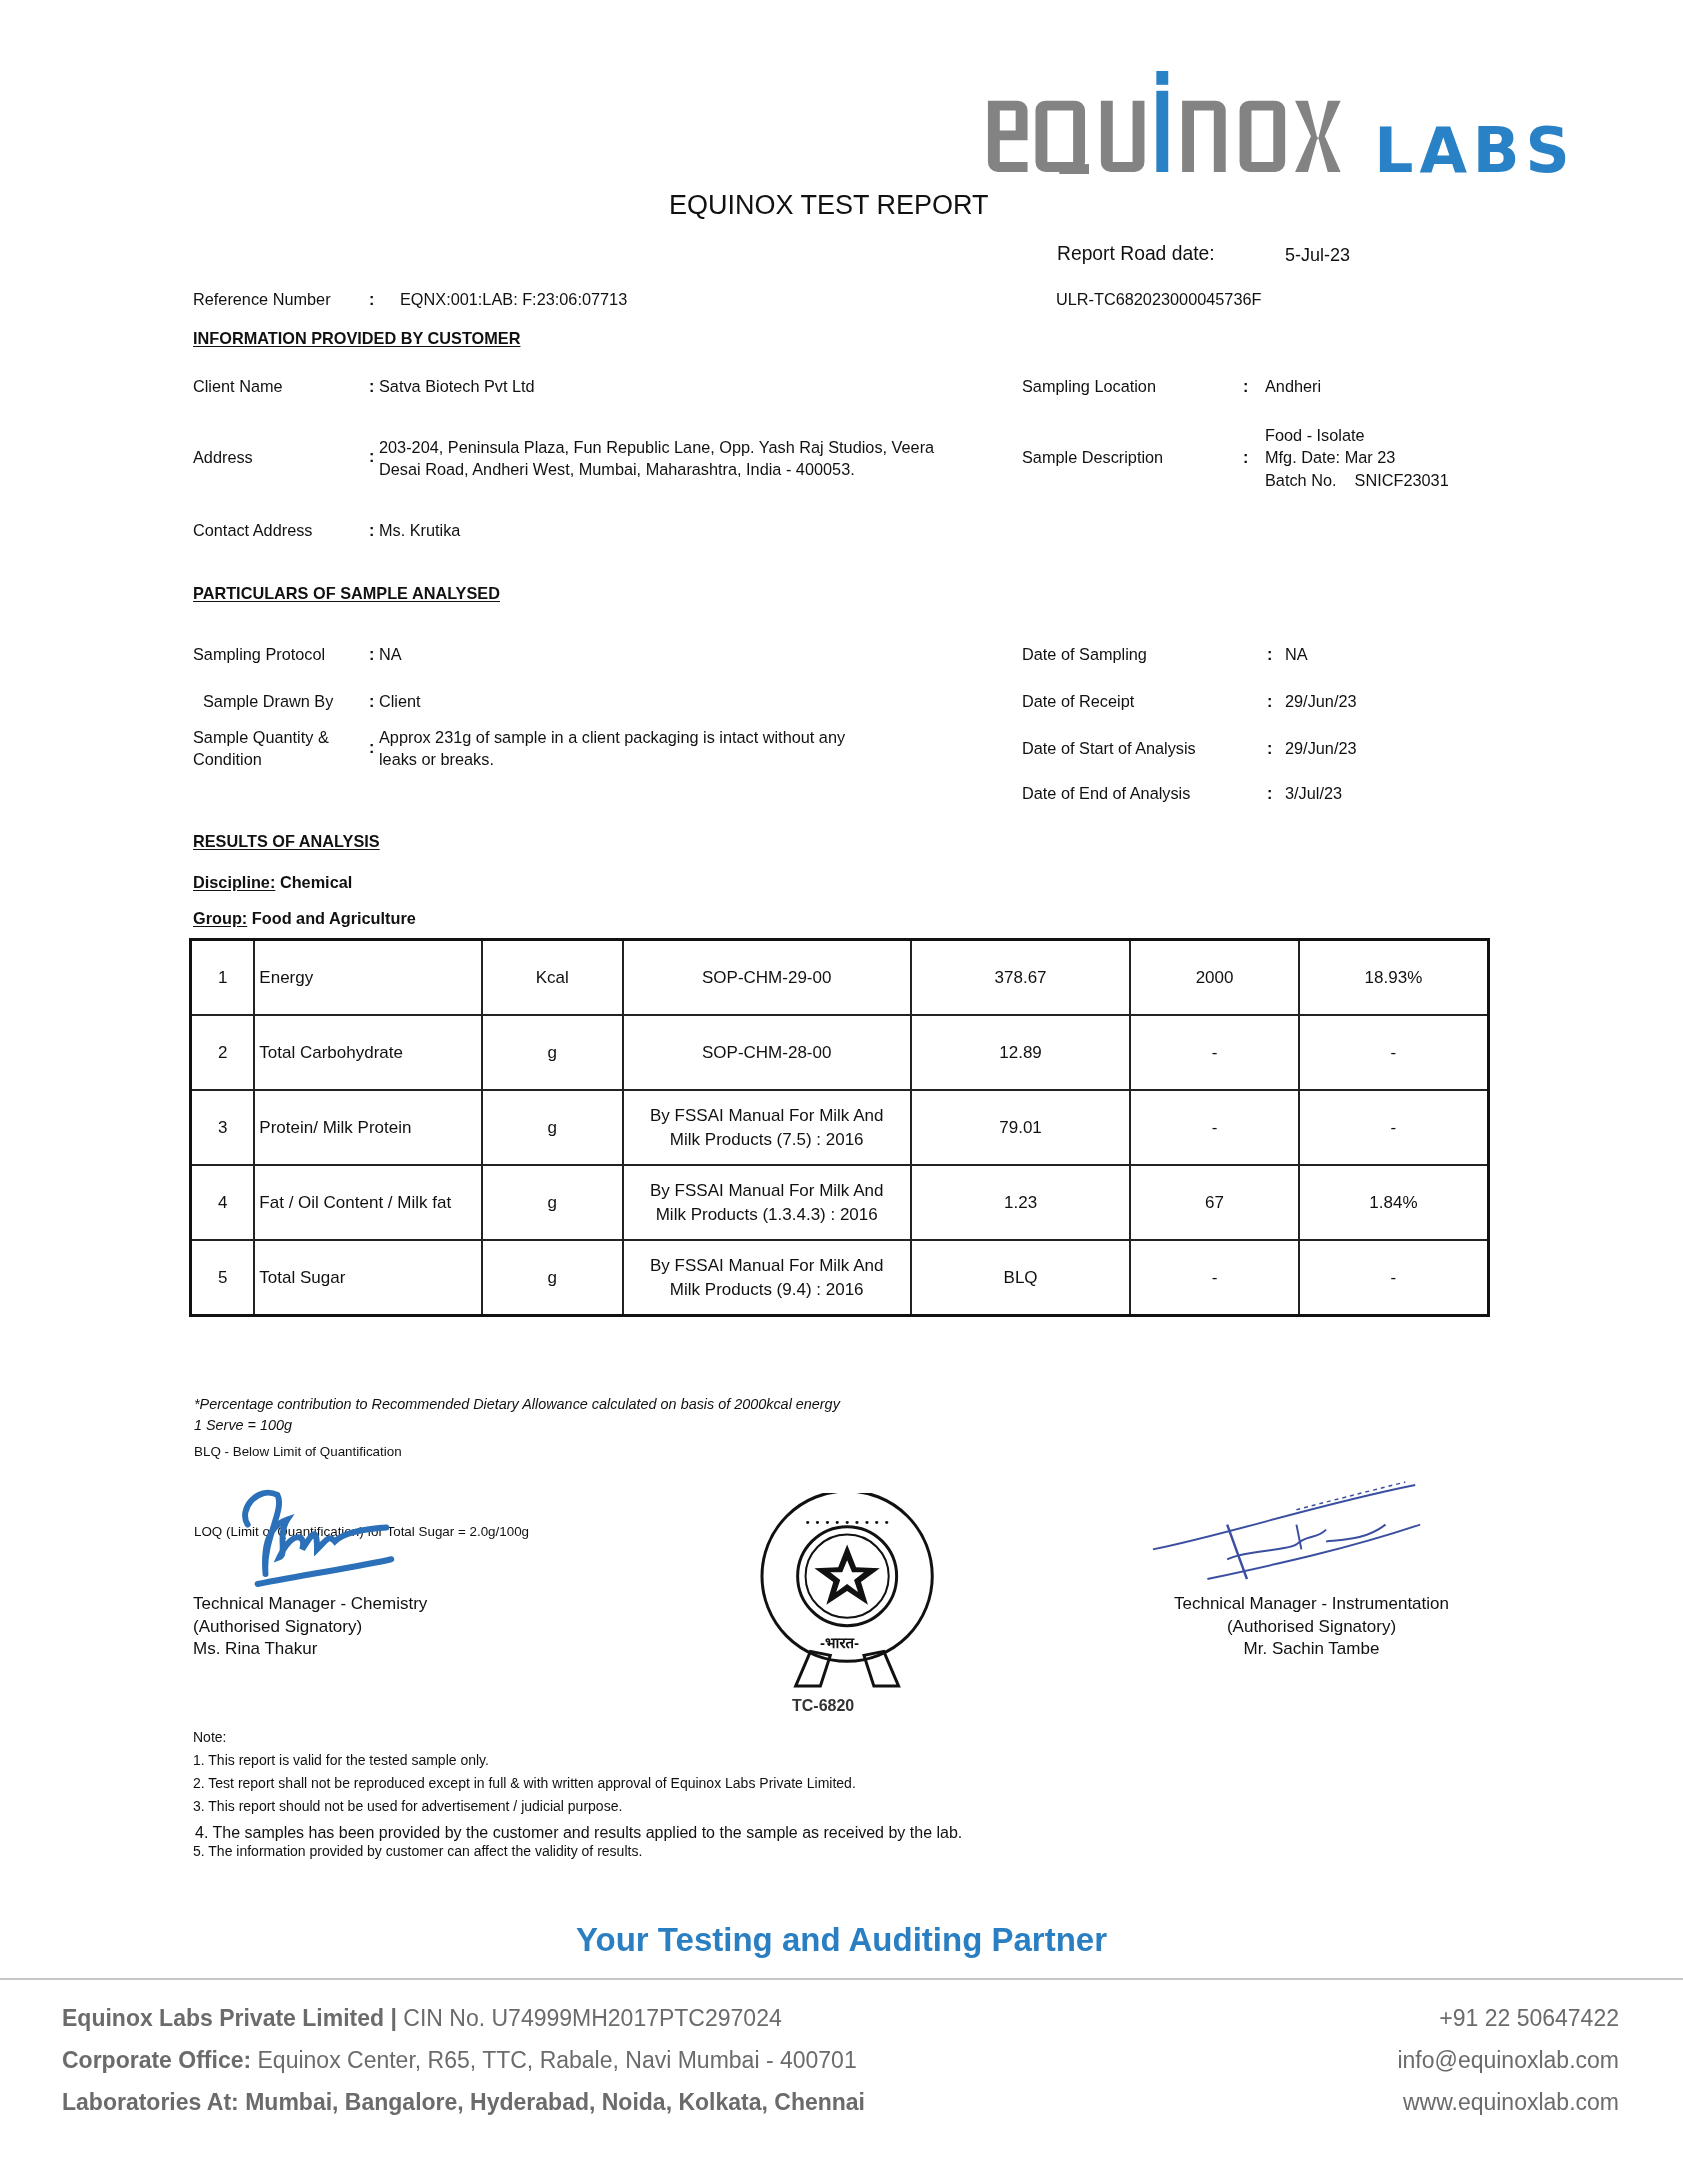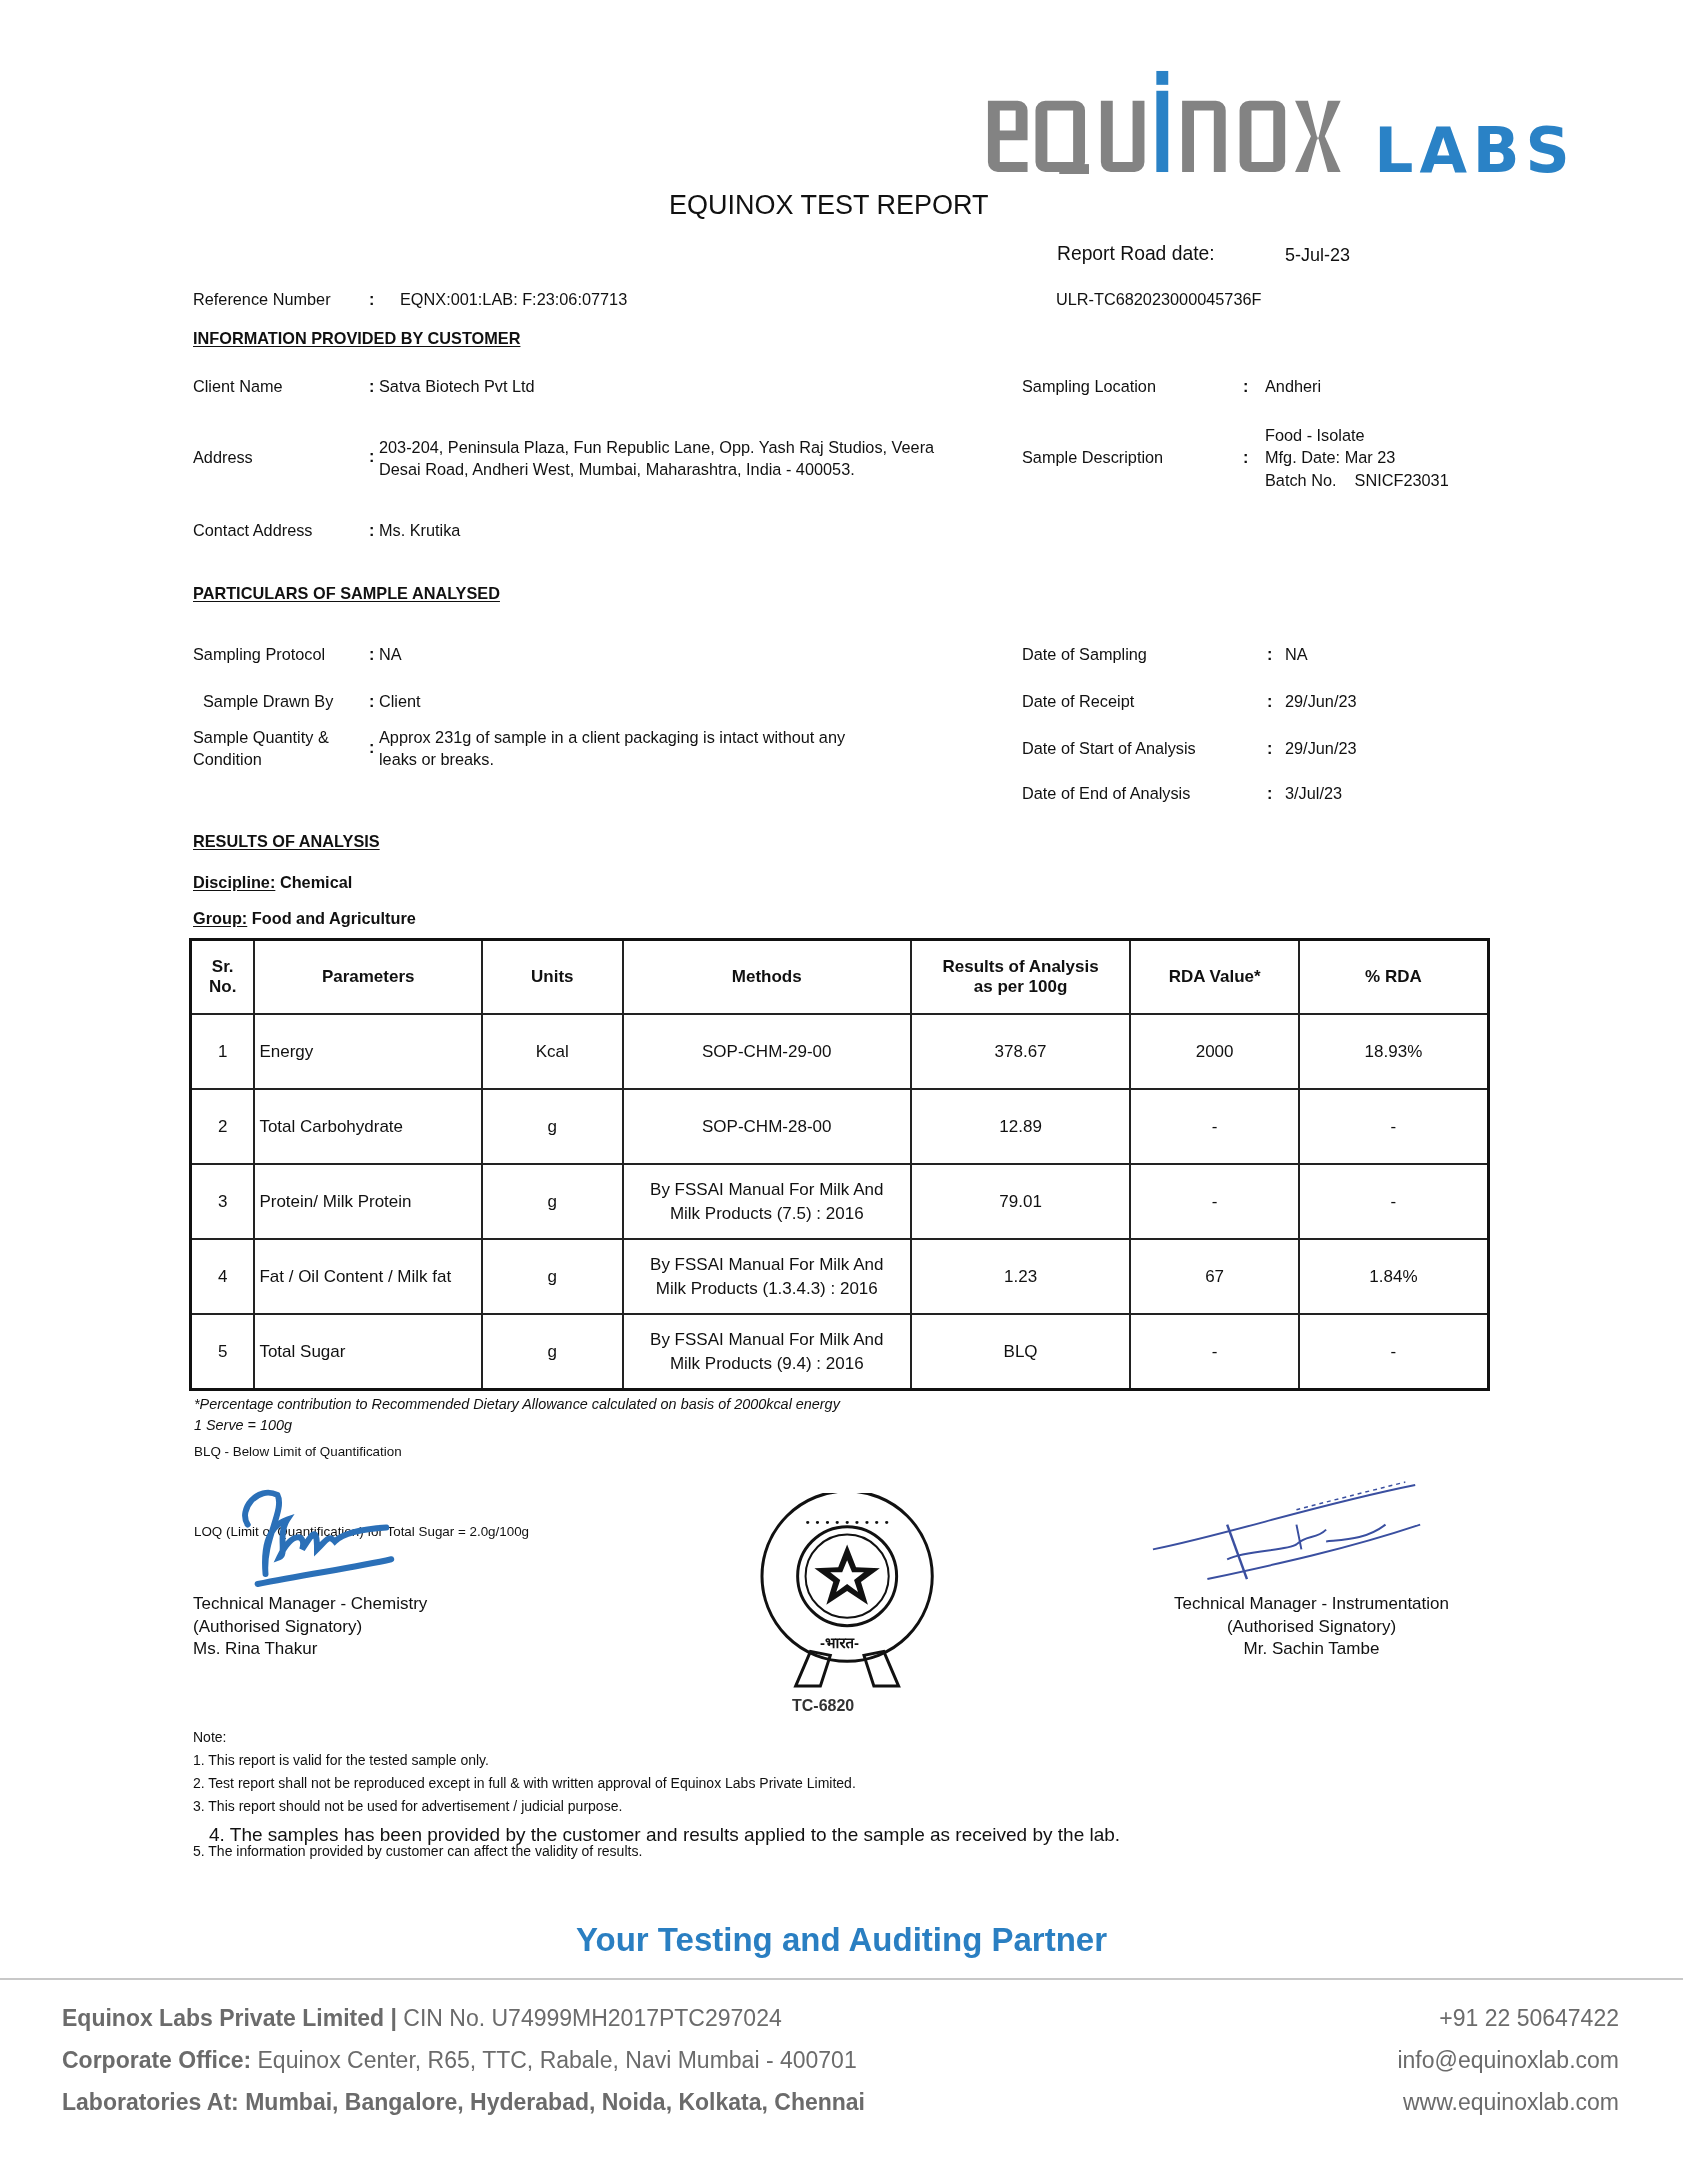--- a/index.html
+++ b/index.html
@@ -124,29 +124,20 @@
   <colgroup>
     <col style="width:64px">
       <col style="width:228px">
       <col style="width:141px">
       <col style="width:289px">
       <col style="width:220px">
       <col style="width:169px">
       <col style="width:190px">
   </colgroup>
   <tbody>
-      <tr>
-    <th><span>Sr.</span><br><span>No.</span></th>
-    <th>Parameters</th>
-    <th>Units</th>
-    <th>Methods</th>
-    <th><span>Results of Analysis</span><br><span>as per 100g</span></th>
-    <th>RDA Value*</th>
-    <th>% RDA</th>
-  </tr>
   <tr>
     <td>1</td>
     <td class="param">Energy</td>
     <td>Kcal</td>
     <td><span>SOP-CHM-29-00</span></td>
     <td>378.67</td>
     <td>2000</td>
     <td>18.93%</td>
   </tr>
   <tr>
@@ -228,21 +219,21 @@
   </svg>
 </div>
 <div class="abs t17" style="left:1163px; top:1594px; width:297px; text-align:center;">Technical Manager - Instrumentation</div>
 <div class="abs t17" style="left:1163px; top:1617px; width:297px; text-align:center;">(Authorised Signatory)</div>
 <div class="abs t17" style="left:1163px; top:1639px; width:297px; text-align:center;">Mr. Sachin Tambe</div>
 
 <div class="abs" style="left:193px; top:1729px; font-size:14px;">Note:</div>
 <div class="abs" style="left:193px; top:1752px; font-size:14px;">1. This report is valid for the tested sample only.</div>
 <div class="abs" style="left:193px; top:1775px; font-size:14px;">2. Test report shall not be reproduced except in full &amp; with written approval of Equinox Labs Private Limited.</div>
 <div class="abs" style="left:193px; top:1798px; font-size:14px;">3. This report should not be used for advertisement / judicial purpose.</div>
-<div class="abs" style="left:209px; top:1824px; font-size:19px;">4. The samples has been provided by the customer and results applied to the sample as received by the lab.</div>
+<div class="abs" style="left:195px; top:1824px; font-size:16px;">4. The samples has been provided by the customer and results applied to the sample as received by the lab.</div>
 <div class="abs" style="left:193px; top:1843px; font-size:14px;">5. The information provided by customer can affect the validity of results.</div>
 
 <div class="abs tagline b" style="left:0; top:1921px; width:1683px; text-align:center; font-size:33px;">Your Testing and Auditing Partner</div>
 <div class="abs" style="left:0; top:1978px; width:1683px; height:2px; background:#c8c8c8;"></div>
 
 <div class="abs foot-grey" style="left:62px; top:2005px; font-size:23px;">
   <span class="b">Equinox Labs Private Limited |</span><span> CIN No. U74999MH2017PTC297024</span>
 </div>
 <div class="abs foot-grey" style="left:62px; top:2047px; font-size:23px;">
   <span class="b">Corporate Office:</span><span> Equinox Center, R65, TTC, Rabale, Navi Mumbai - 400701</span>

